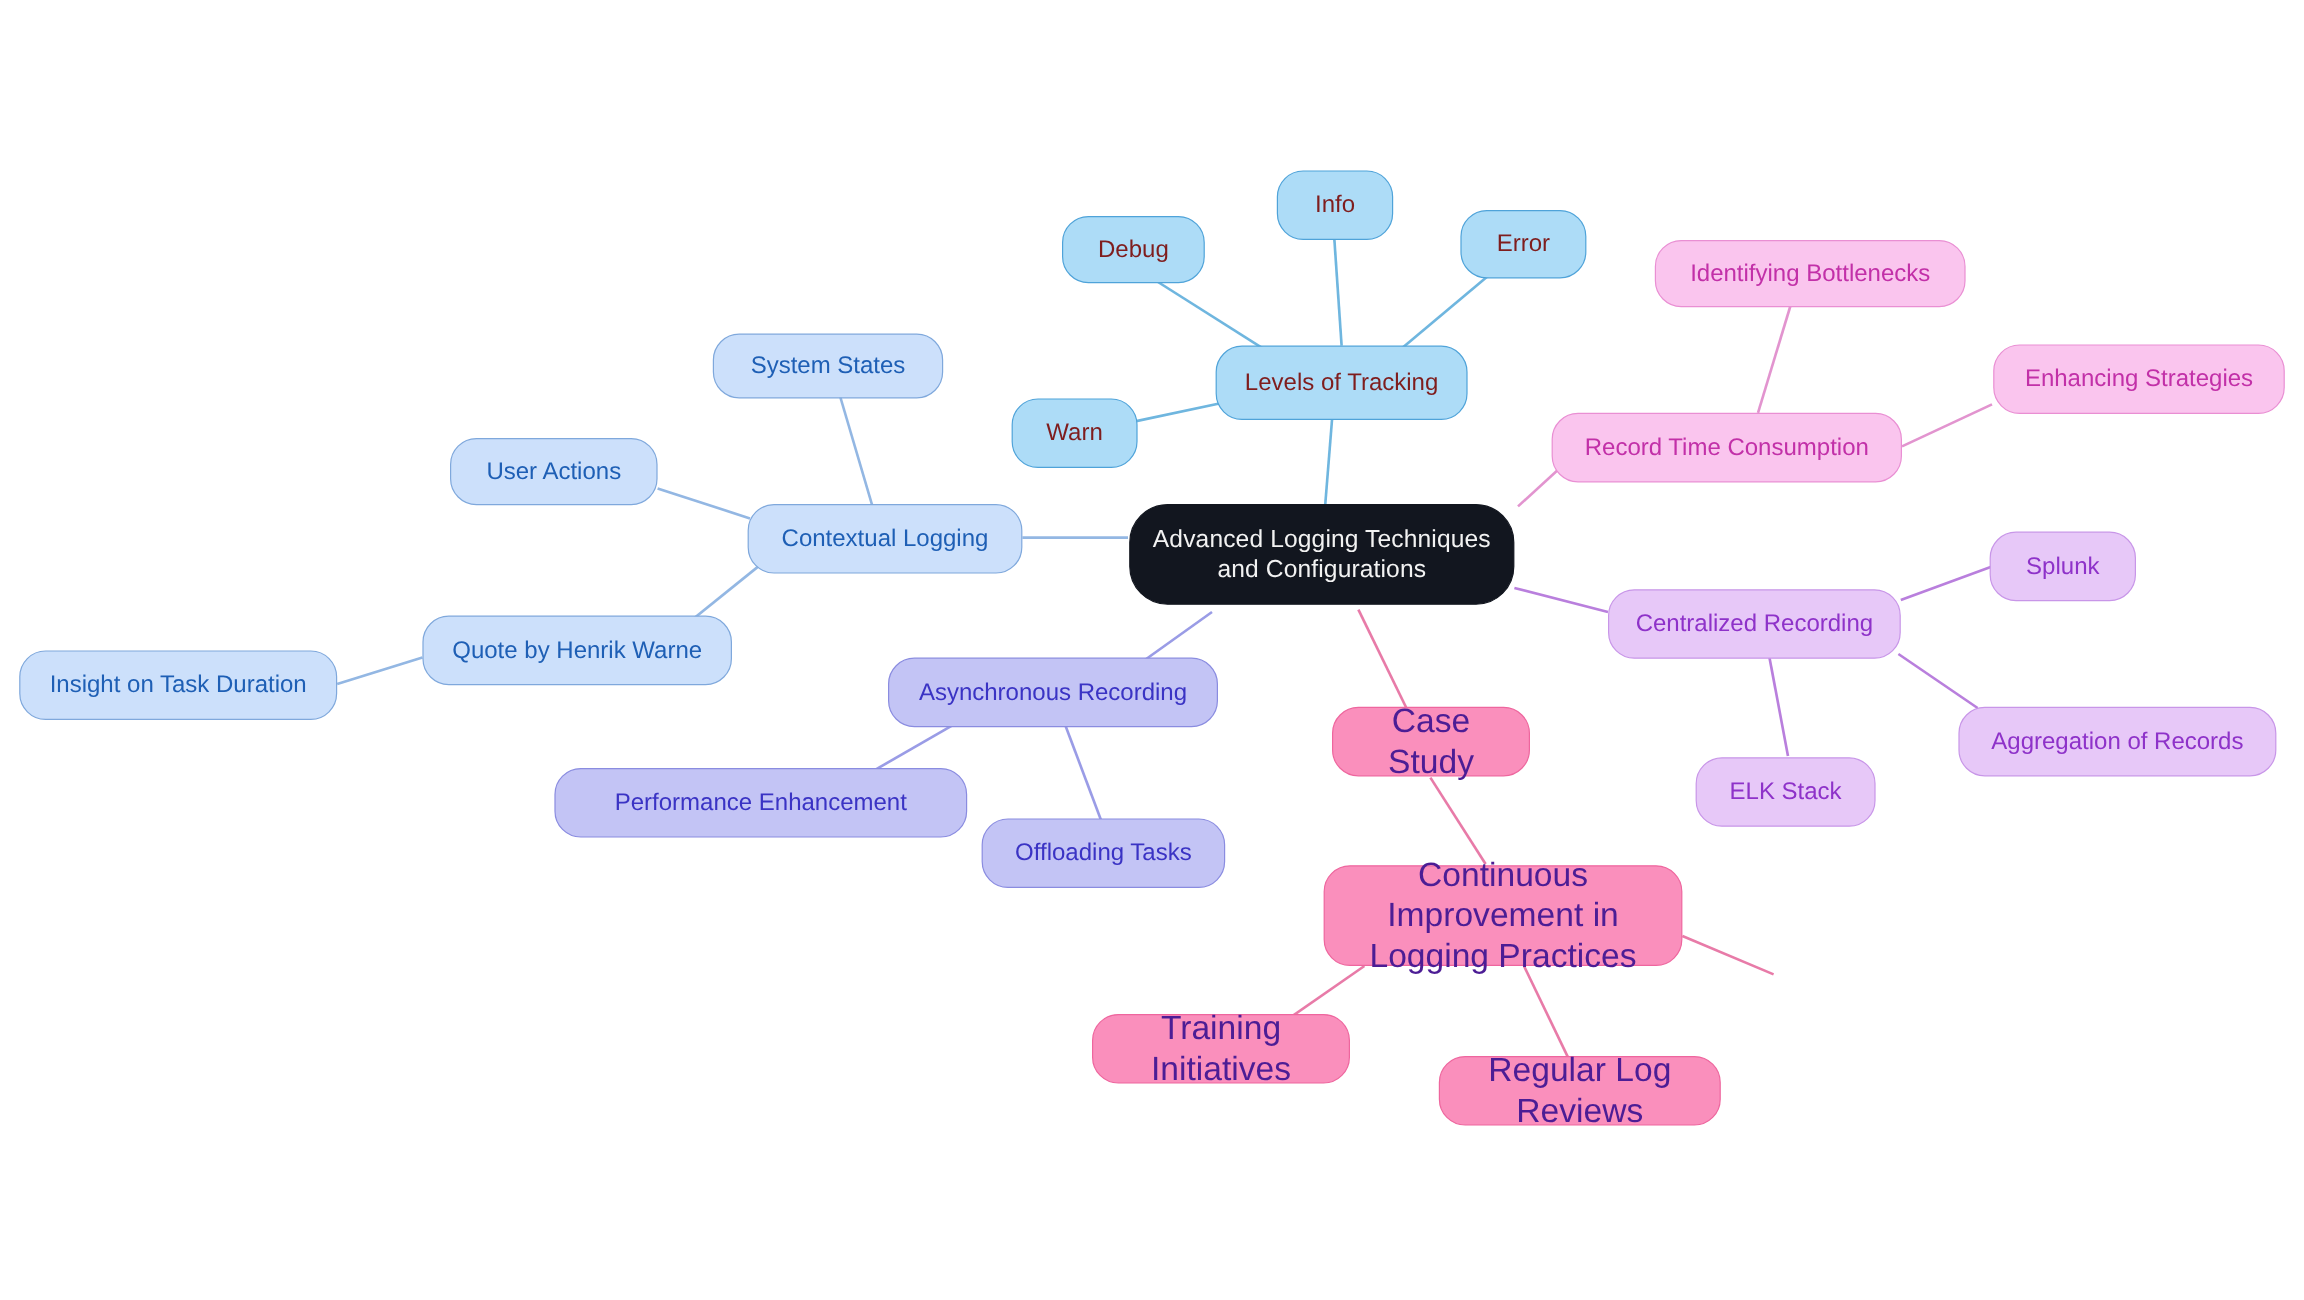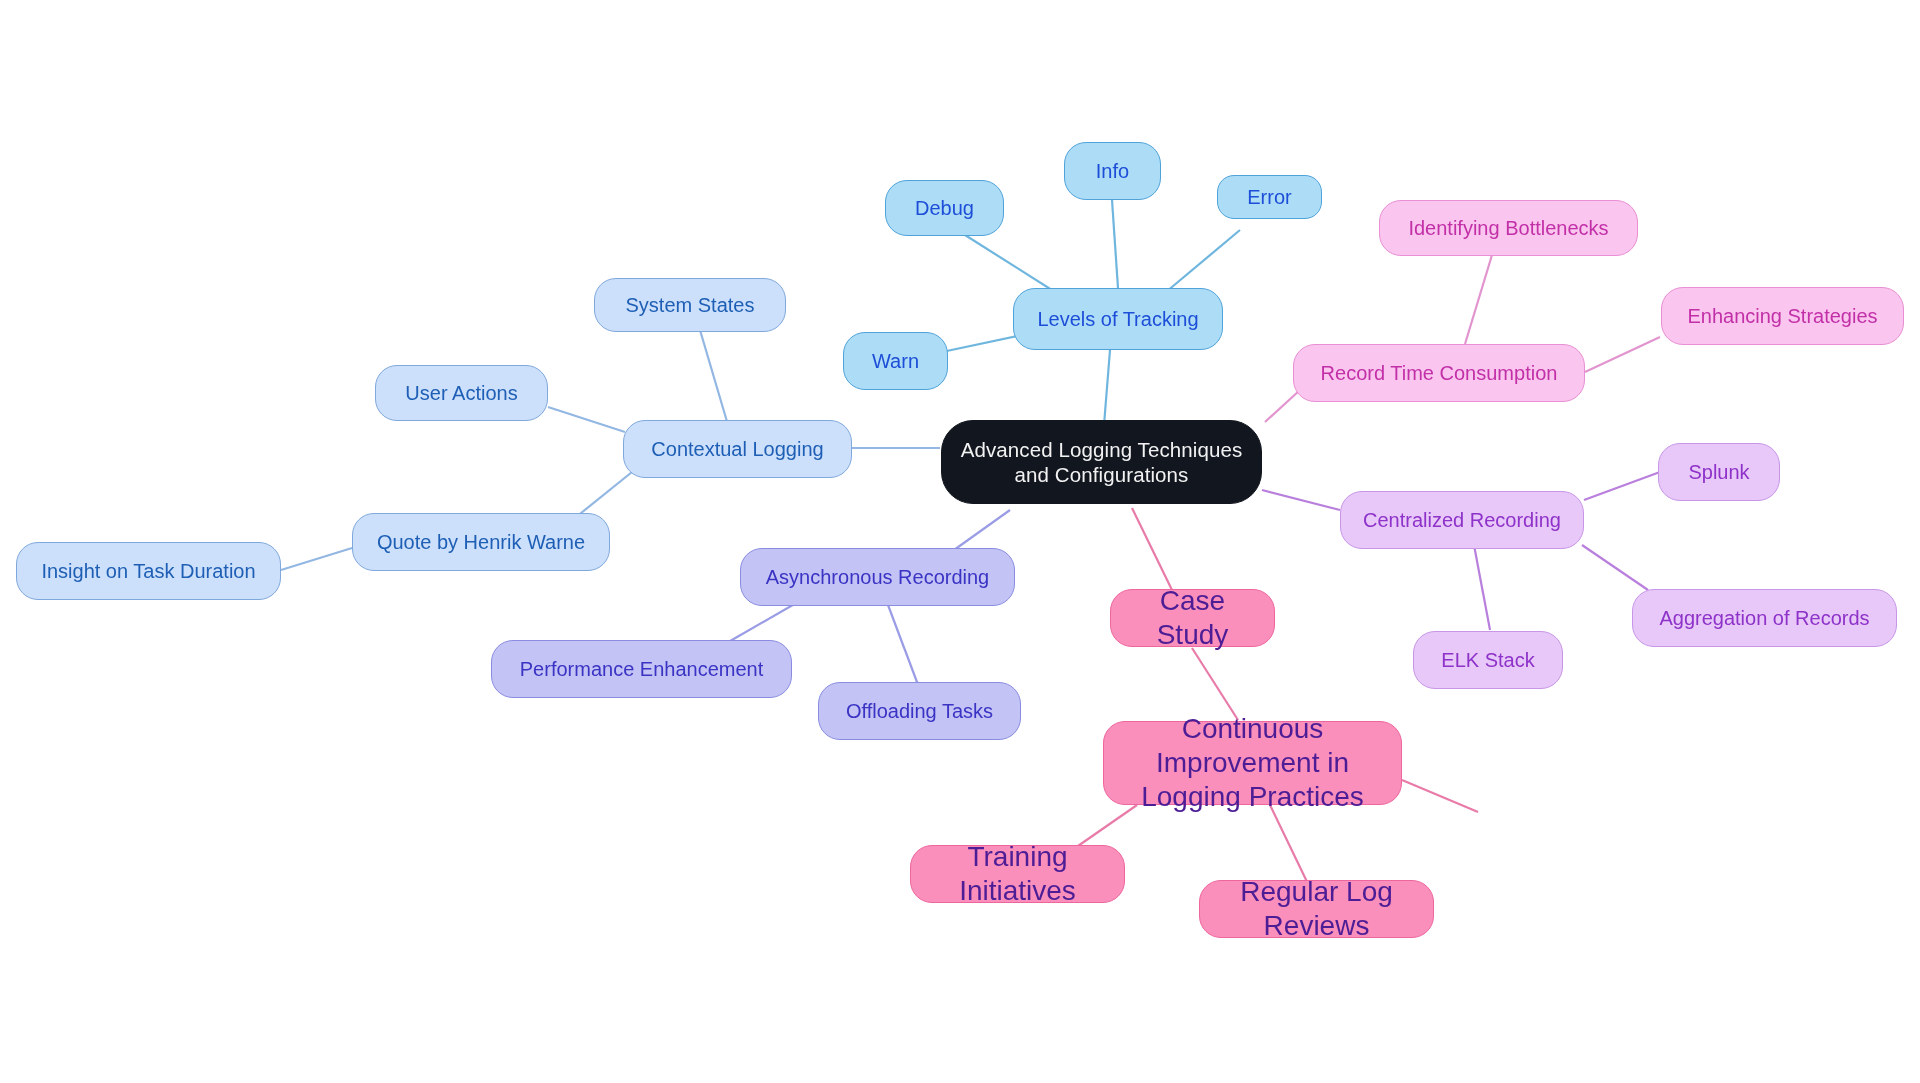--- a/index.html
+++ b/index.html
@@ -45,21 +45,21 @@
     border-radius: 32px;
     border-color: #12161f;
     background: #12161f;
     color: #f2f2f2;
     font-size: 20.5px;
     letter-spacing: 0.1px;
   }
   .node.sky {
     background: #ADDCF7;
     border-color: #4FA3D9;
-    color: #1d4ed8;
+    color: #7f1d1d;
     font-size: 20px;
   }
   .node.lightblue {
     background: #CCE0FB;
     border-color: #7FA8DC;
     color: #1E5FB5;
     font-size: 20px;
   }
   .node.lavender {
     background: #C3C4F5;
@@ -139,21 +139,21 @@
 
   <div class="node sky" style="left:1013px; top:288px; width:210px; height:62px;">
     <span>Levels of Tracking</span>
   </div>
   <div class="node sky" style="left:885px; top:180px; width:119px; height:56px;">
     <span>Debug</span>
   </div>
   <div class="node sky" style="left:1064px; top:142px; width:97px; height:58px;">
     <span>Info</span>
   </div>
-  <div class="node sky" style="left:1217px; top:175px; width:105px; height:44px;border-radius:17px;">
+  <div class="node sky" style="left:1217px; top:175px; width:105px; height:57px;">
     <span>Error</span>
   </div>
   <div class="node sky" style="left:843px; top:332px; width:105px; height:58px;">
     <span>Warn</span>
   </div>
 
   <div class="node lightblue" style="left:623px; top:420px; width:229px; height:58px;">
     <span>Contextual Logging</span>
   </div>
   <div class="node lightblue" style="left:594px; top:278px; width:192px; height:54px;">
@@ -165,21 +165,21 @@
   <div class="node lightblue" style="left:352px; top:513px; width:258px; height:58px;">
     <span>Quote by Henrik Warne</span>
   </div>
   <div class="node lightblue" style="left:16px; top:542px; width:265px; height:58px;">
     <span>Insight on Task Duration</span>
   </div>
 
   <div class="node lavender" style="left:740px; top:548px; width:275px; height:58px;">
     <span>Asynchronous Recording</span>
   </div>
-  <div class="node lavender" style="left:462px; top:640px; width:301px; height:58px;margin-left:29px;">
+  <div class="node lavender" style="left:462px; top:640px; width:344px; height:58px;">
     <span>Performance Enhancement</span>
   </div>
   <div class="node lavender" style="left:818px; top:682px; width:203px; height:58px;">
     <span>Offloading Tasks</span>
   </div>
 
   <div class="node pink" style="left:1293px; top:344px; width:292px; height:58px;">
     <span>Record Time Consumption</span>
   </div>
   <div class="node pink" style="left:1379px; top:200px; width:259px; height:56px;text-align:right;">

